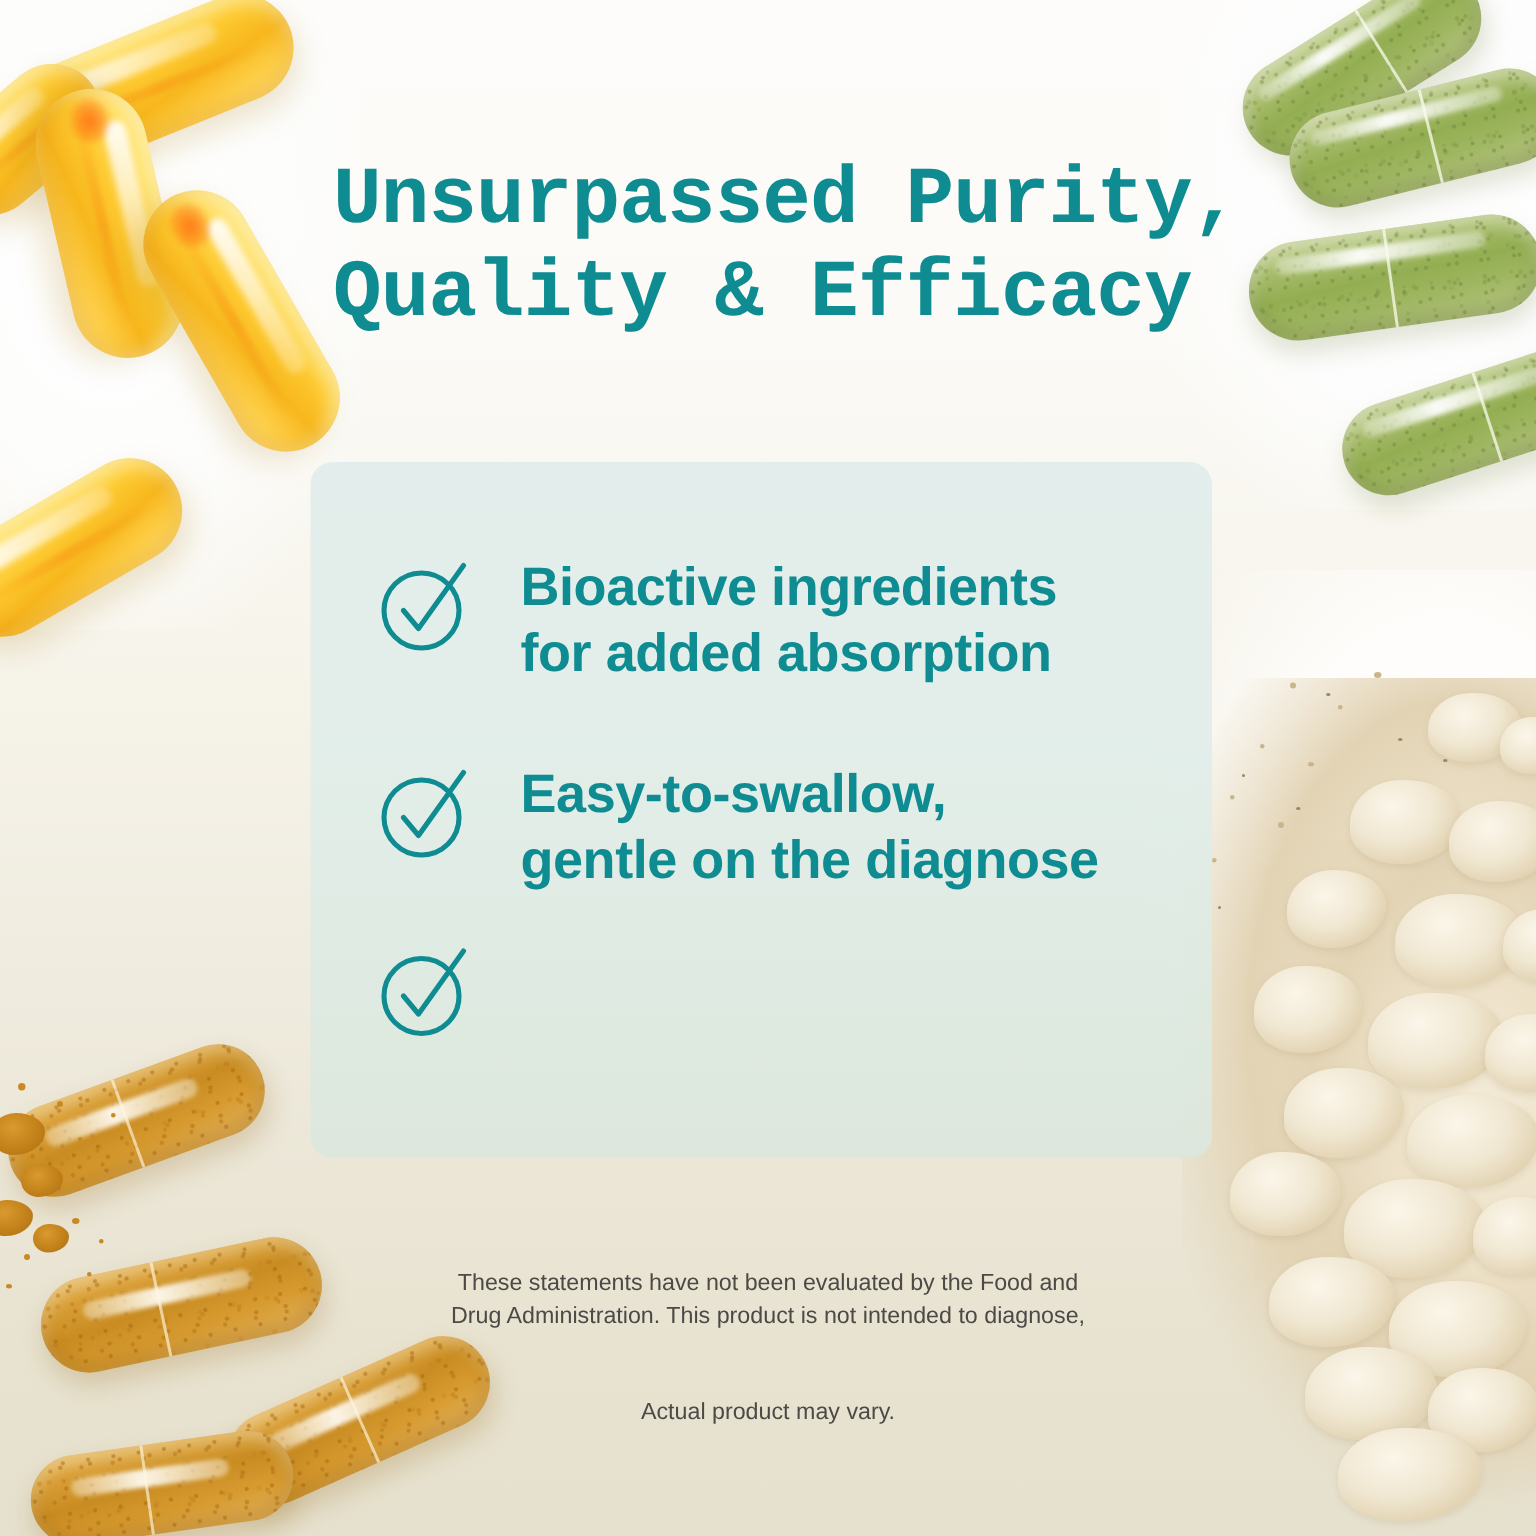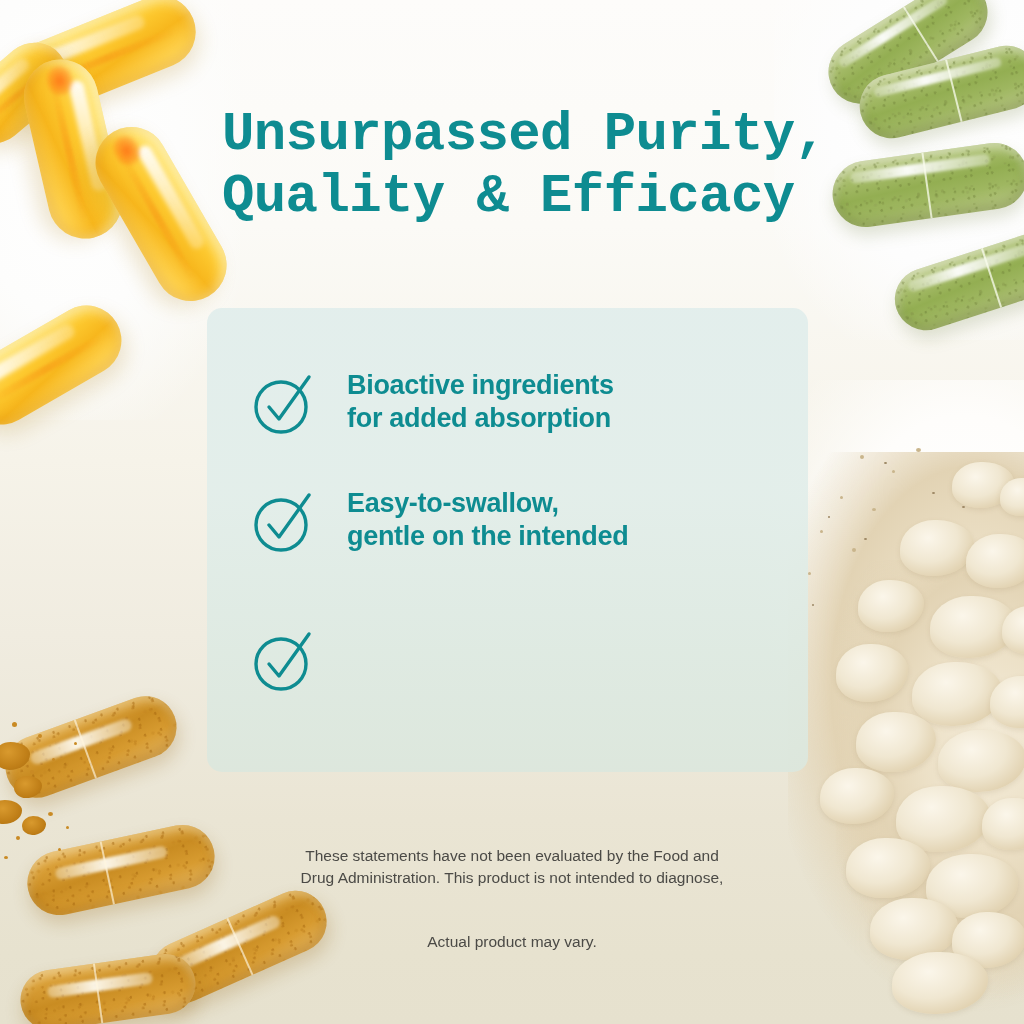--- a/index.html
+++ b/index.html
@@ -264,32 +264,32 @@
   }
 
   .benefit-row {
     position: absolute;
     left: 42px;
     display: flex;
     align-items: flex-start;
     gap: 26px;
   }
   .benefit-row:nth-of-type(1) { top: 57px; }
-  .benefit-row:nth-of-type(2) { top: 175px; }
+  .benefit-row:nth-of-type(2) { top: 195px; }
   .benefit-row:nth-of-type(3) { top: 314px; }
 
   .check-icon {
     flex: 0 0 auto;
     width: 72px;
     height: 72px;
     margin-top: 2px;
   }
   .benefit-text {
     color: #0e8c91;
-    font-size: 27px;
+    font-size: 36px;
     font-weight: bold;
     line-height: 1.22;
     letter-spacing: -0.3px;
     padding-top: 4px;
   }
   .benefit-text .bl { display: block; white-space: nowrap; }
 
   
   #disclaimer {
     position: absolute;
@@ -476,21 +476,21 @@
 
     <div class="benefit-row">
       <span class="check-icon">
         <svg viewBox="0 0 72 72" width="72" height="72" aria-hidden="true">
           <circle cx="32" cy="40" r="25" fill="none" stroke="#0e8c91" stroke-width="3.4"></circle>
           <path d="M20 40 L30 52 L60 10" fill="none" stroke="#0e8c91" stroke-width="3.4" stroke-linecap="round" stroke-linejoin="round"></path>
         </svg>
       </span>
       <span class="benefit-text">
         <span class="bl">Easy-to-swallow,</span>
-        <span class="bl">gentle on the intended</span>
+        <span class="bl">gentle on the diagnose</span>
       </span>
     </div>
 
     <div class="benefit-row">
       <span class="check-icon">
         <svg viewBox="0 0 72 72" width="72" height="72" aria-hidden="true">
           <circle cx="32" cy="40" r="25" fill="none" stroke="#0e8c91" stroke-width="3.4"></circle>
           <path d="M20 40 L30 52 L60 10" fill="none" stroke="#0e8c91" stroke-width="3.4" stroke-linecap="round" stroke-linejoin="round"></path>
         </svg>
       </span>

